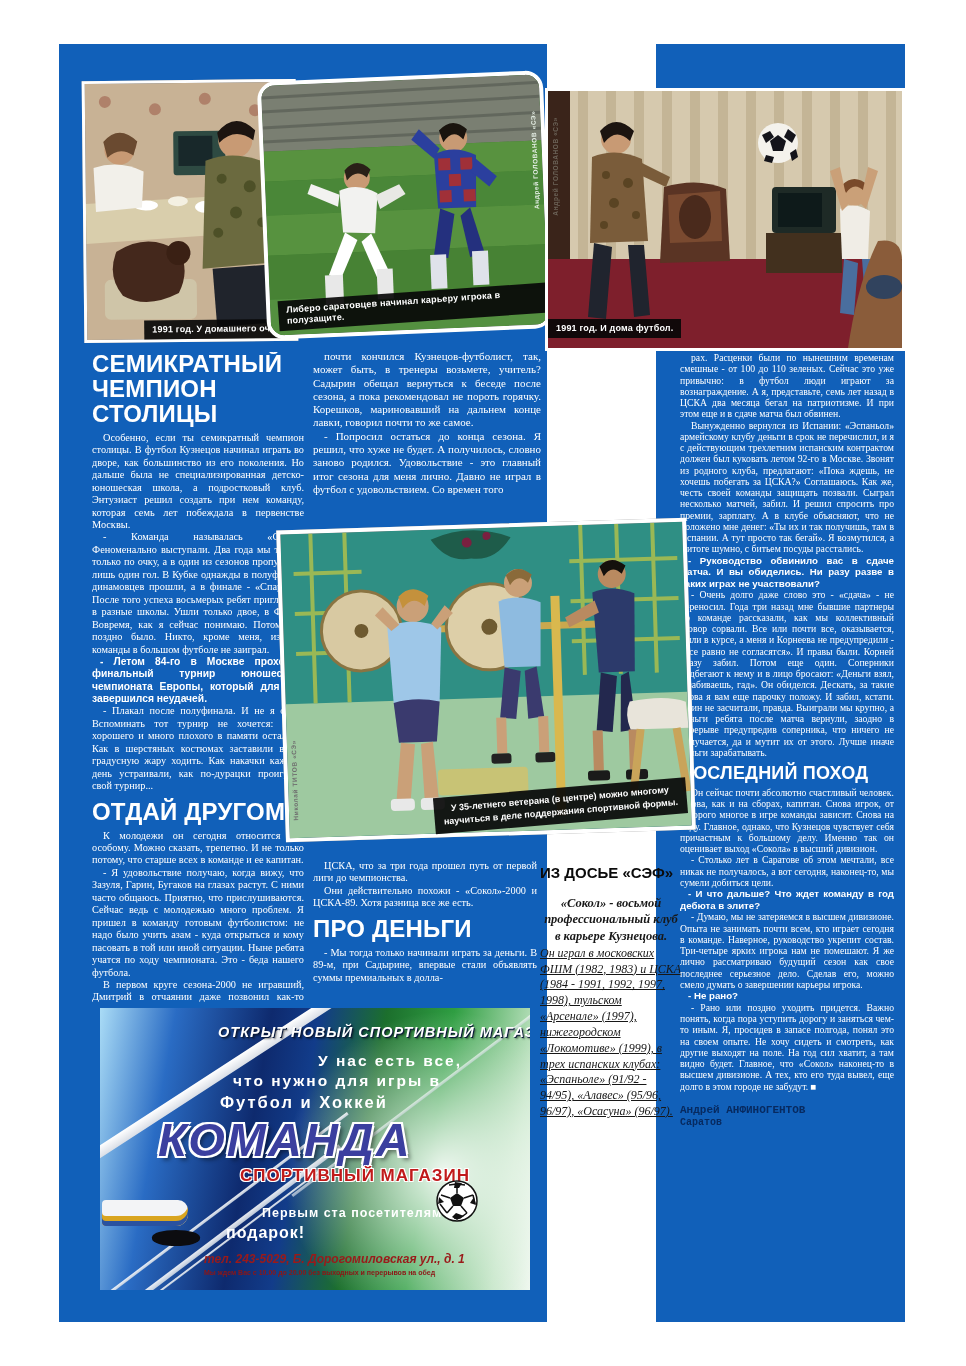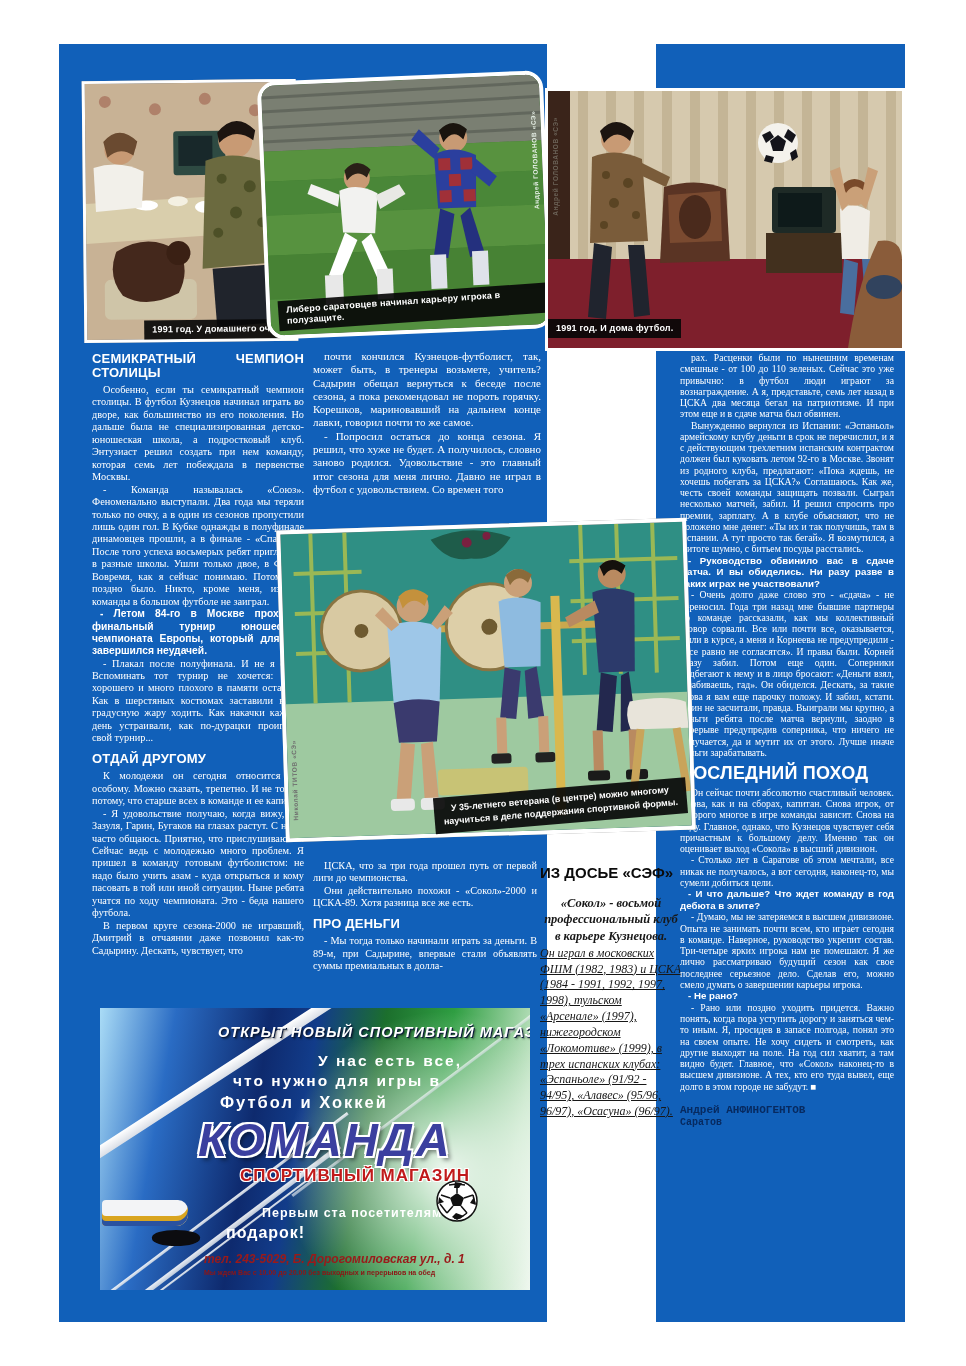--- a/index.html
+++ b/index.html
@@ -29,21 +29,21 @@
   .photo4{left:281px;top:524px;width:410px;height:312px;border-width:4px;transform:rotate(-1.8deg);z-index:3;}
   .photo4 .capbox{position:absolute;right:4px;bottom:6px;background:rgba(8,8,8,.92);color:#fff;
       font:bold 9px/1.45 "Liberation Sans",sans-serif;padding:5px 9px;transform:rotate(-3deg);text-align:center;}
   .photo4 .vc{left:3px;bottom:18px;color:#6f6f6f;}
 
   
   .col{position:absolute;color:#fff;text-align:justify;overflow:hidden;}
   .col p{margin:0;text-indent:11px;}
   .col p.q{font-family:"Liberation Sans",sans-serif;font-weight:700;text-indent:8px;line-height:1.2;}
   .hd{font-family:"Liberation Sans",sans-serif;font-weight:700;color:#fff;
-      font-size:13px;line-height:1.04;margin:0 0 5px;letter-spacing:.2px;}
+      font-size:24px;line-height:1.04;margin:0 0 5px;letter-spacing:.2px;}
   .hd.mt{margin-top:7px;}
   .col-left{left:92px;top:352px;width:212px;height:652px;font-size:10.3px;line-height:1.21;}
   .col-midA{left:313px;top:350px;width:228px;height:174px;font-size:11px;line-height:1.21;}
   .col-midB{left:313px;top:860px;width:224px;height:148px;font-size:10.3px;line-height:1.21;}
   .col-right{left:680px;top:352px;width:214px;height:928px;font-size:9.7px;line-height:1.16;}
   .col-right .hd{font-size:18px;margin:6px 0 4px;}
   .byline{margin-top:12px;text-align:left;font-family:Liberation Mono, monospace;color:#072a60;}
   .byline .b1{font-weight:700;font-size:11px;display:block;}
   .byline .b2{font-weight:700;font-size:10px;display:block;}
 
@@ -67,21 +67,21 @@
   .stick-blade{position:absolute;left:2px;top:192px;width:86px;height:26px;background:#f3f4f6;border-radius:4px 10px 12px 4px;
       box-shadow:inset 0 -5px 0 #2a52a0, inset 0 -10px 0 #d9a520;}
   .puck{position:absolute;left:52px;top:222px;width:48px;height:16px;background:#0c0c10;border-radius:50%/45%;}
   .adtxt{position:absolute;font-family:"Liberation Sans",sans-serif;white-space:nowrap;}
   .ad-head{left:118px;top:16px;font-size:14.5px;font-weight:700;font-style:italic;color:#fff;
       text-shadow:1px 1px 0 #0a1a3a,2px 2px 2px rgba(0,0,0,.5);letter-spacing:1px;}
   .ad-l1{left:218px;top:44px;font-size:15.5px;font-weight:700;color:#fff;letter-spacing:2px;}
   .ad-l2{left:133px;top:64px;font-size:15.5px;font-weight:700;color:#fff;letter-spacing:2px;}
   .ad-l3{left:120px;top:85px;font-size:16.5px;font-weight:700;color:#fff;letter-spacing:2px;}
   .ad-brand{left:58px;top:104px;font-size:47px;font-weight:700;font-style:italic;color:#3b3f9f;letter-spacing:2px;
-      text-shadow:-2px -2px 0 #fff,2px -2px 0 #fff,-2px 2px 0 #fff,2px 2px 0 #fff,4px 4px 4px rgba(0,0,0,.45);margin-left:40px;}
+      text-shadow:-2px -2px 0 #fff,2px -2px 0 #fff,-2px 2px 0 #fff,2px 2px 0 #fff,4px 4px 4px rgba(0,0,0,.45);}
   .ad-sub{left:140px;top:158px;font-size:17px;font-weight:700;color:#c01a1a;letter-spacing:1px;
       text-shadow:-1px -1px 0 #fff,1px -1px 0 #fff,-1px 1px 0 #fff,1px 1px 0 #fff;}
   .ad-p1{left:162px;top:198px;font-size:12.5px;font-weight:700;color:#fff;letter-spacing:1px;}
   .ad-p2{left:126px;top:216px;font-size:16px;font-weight:700;color:#fff;letter-spacing:1px;}
   .ad-addr{left:104px;top:244px;font-size:12px;font-weight:700;font-style:italic;color:#9a1a1a;}
   .ad-hours{left:104px;top:261px;font-size:7px;font-weight:700;color:#8e1616;}
   .ball{position:absolute;left:336px;top:172px;width:42px;height:42px;}
 </style>
 </head>
 <body>

